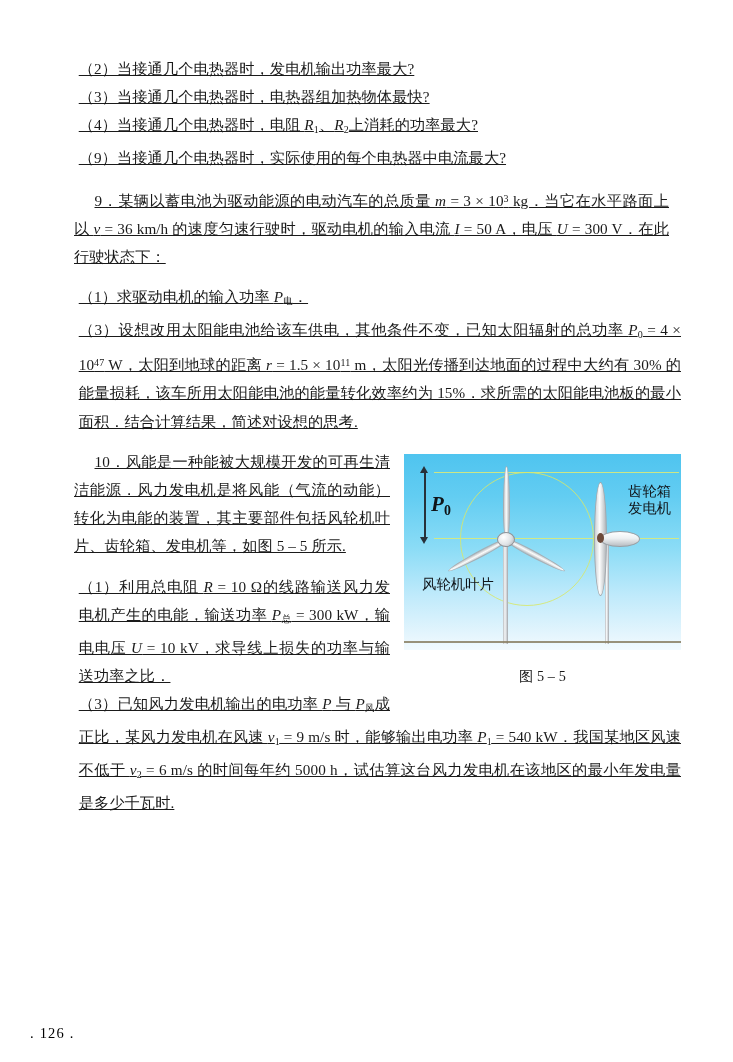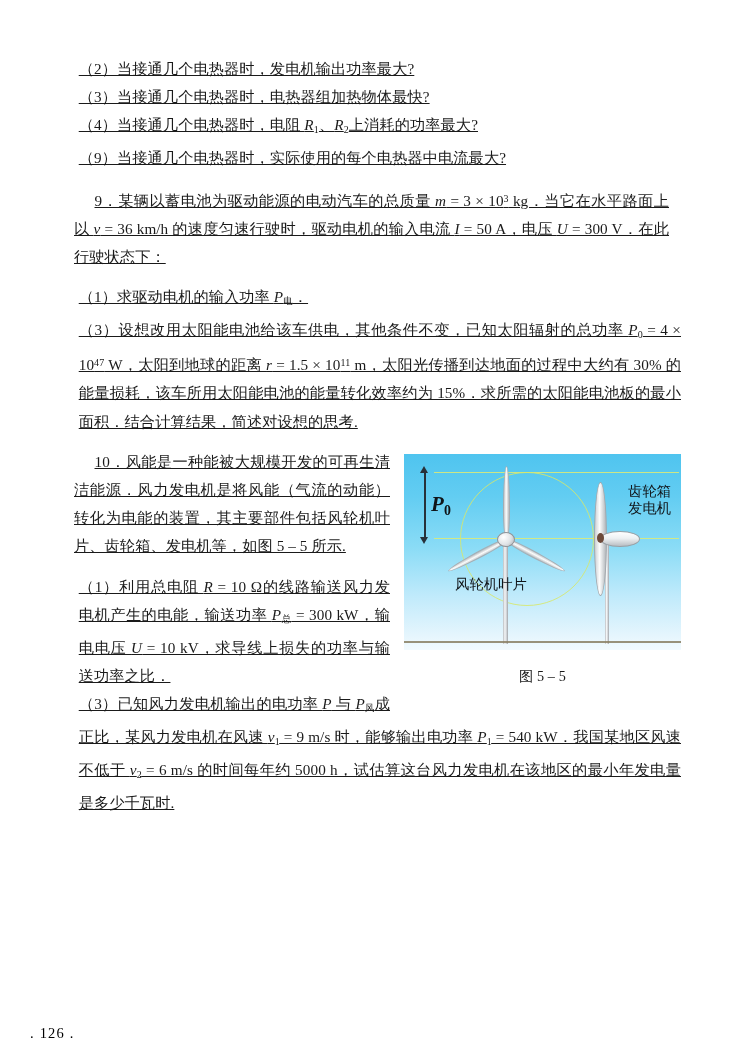--- a/index.html
+++ b/index.html
@@ -218,21 +218,20 @@
     font-weight: 700;
   }
   .lbl-gearbox {
     left: 224px; top: 29px;
     font-size: 14.3px;
     text-align: center;
   }
   .lbl-blade {
     left: 18px; top: 122px;
     font-size: 14.3px;
-    margin-left: 33px;
   }
   .fig-caption {
     margin-top: 12px;
     text-align: center;
     font-size: 14.2px;
     color: #1a1a1a;
   }
 
   .page-number {
     position: absolute;

